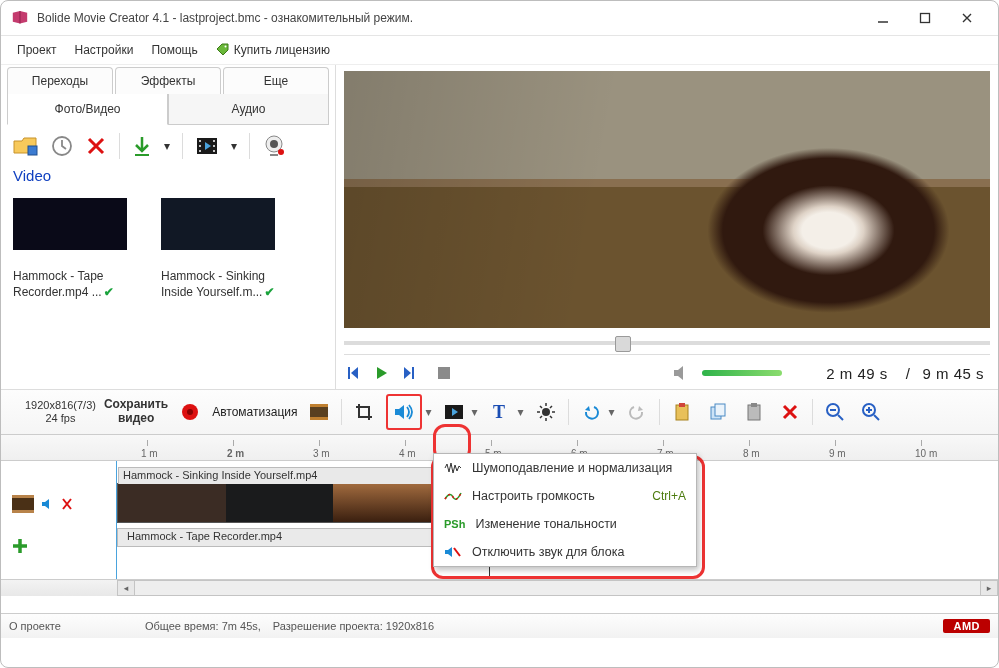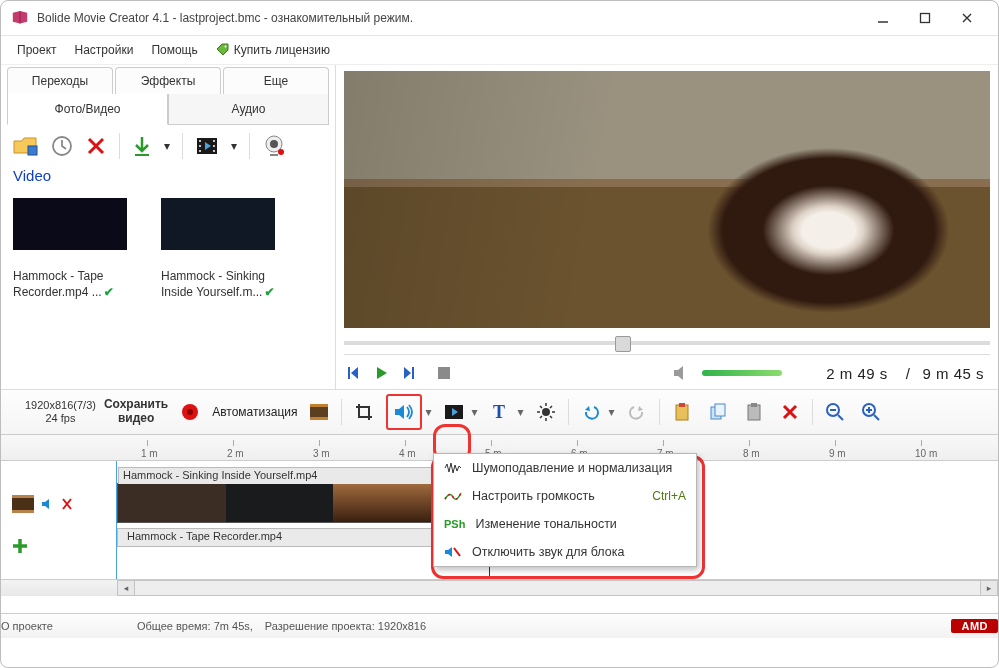--- a/index.html
+++ b/index.html
@@ -68,21 +68,21 @@
   .clip1-img div:nth-child(3){background:linear-gradient(#a06a3e,#3a1f0f)}
   .clip1-img div:nth-child(4){background:linear-gradient(#cfa06e,#402510)}
   .clip1-img div:nth-child(5){background:#1e130e}
   .clip2{top:67px;left:0;width:320px;height:19px;background:#eaeaea;border:1px solid #bbb}
   .clip2 .lbl{font-size:11px;padding:1px 9px;white-space:nowrap;overflow:hidden}
   .playhead{position:absolute;top:0;bottom:0;width:1px;background:#333;left:372px}
   .playhead::before{content:"";position:absolute;top:-26px;left:-5px;width:11px;height:16px;background:#333;clip-path:polygon(0 0,100% 0,100% 60%,50% 100%,0 60%)}
   .hbar{height:16px;background:linear-gradient(#f3f3f3,#e8e8e8);border-top:1px solid #ccc;display:flex;align-items:center;padding-left:116px;gap:0}
   .hbar .arr{width:16px;height:14px;background:#e8e8e8;border:1px solid #c4c4c4;display:flex;align-items:center;justify-content:center;font-size:9px;color:#666}
   .hbar .trk{flex:1;height:14px;border:1px solid #c4c4c4;margin:0 -1px;background:#eee}
-  .status{height:24px;border-top:1px solid #ccc;background:linear-gradient(#fdfdfd,#f2f2f2);display:flex;align-items:center;padding:0 0;gap:12px;font-size:11px;color:#555}
+  .status{height:24px;border-top:1px solid #ccc;background:linear-gradient(#fdfdfd,#f2f2f2);display:flex;align-items:center;padding:0 8px;gap:12px;font-size:11px;color:#555}
   .status .spacer{flex:1}
   .amd{background:#b00;color:#fff;font-weight:bold;padding:1px 10px;font-size:11px;border-radius:2px;letter-spacing:.5px}
   .dropdown{position:absolute;left:432px;top:452px;width:262px;background:#fff;border:1px solid #b7b7b7;box-shadow:2px 3px 6px rgba(0,0,0,.25);z-index:20}
   .dropdown .row{display:flex;align-items:center;height:28px;padding:0 10px;gap:10px;font-size:12.5px}
   .dropdown .row .sc{margin-left:auto;color:#4d7c0f;font-size:12px}
   .ring{position:absolute;border:3px solid #e33;border-radius:12px;z-index:19;pointer-events:none}
   .ring1{left:432px;top:423px;width:32px;height:32px}
   .ring2{left:430px;top:454px;width:268px;height:118px}
   svg{display:block}
 </style>
@@ -364,21 +364,21 @@
         </svg>
       </span>
   </div>
 
   <div class="timeline">
     <div class="ruler">
 
     <div class="tick" style="left: 146px;"></div>
         <div class="m" style="left: 140px;">1 m</div>
         <div class="tick" style="left: 232px;"></div>
-        <div class="m" style="left: 226px;">2 m</div>
+        <div class="m" style="left: 226px; font-weight: bold;">2 m</div>
         <div class="tick" style="left: 318px;"></div>
         <div class="m" style="left: 312px;">3 m</div>
         <div class="tick" style="left: 404px;"></div>
         <div class="m" style="left: 398px;">4 m</div>
         <div class="tick" style="left: 490px;"></div>
         <div class="m" style="left: 484px;">5 m</div>
         <div class="tick" style="left: 576px;"></div>
         <div class="m" style="left: 570px;">6 m</div>
         <div class="tick" style="left: 662px;"></div>
         <div class="m" style="left: 656px;">7 m</div>

